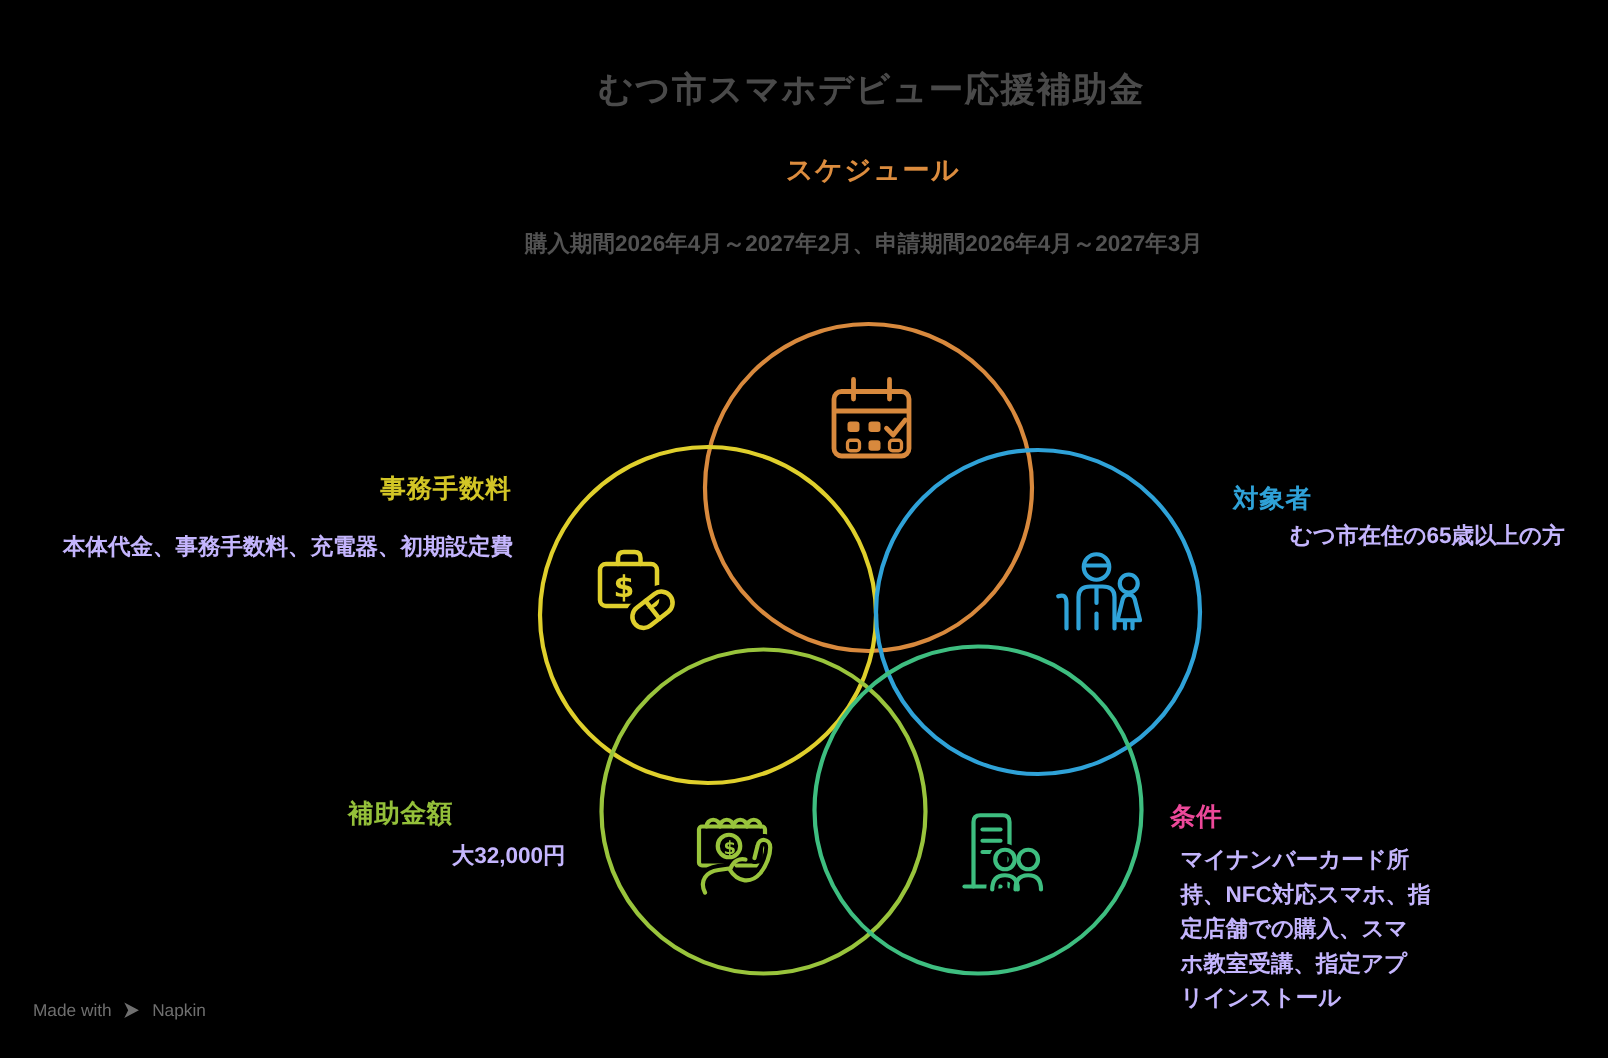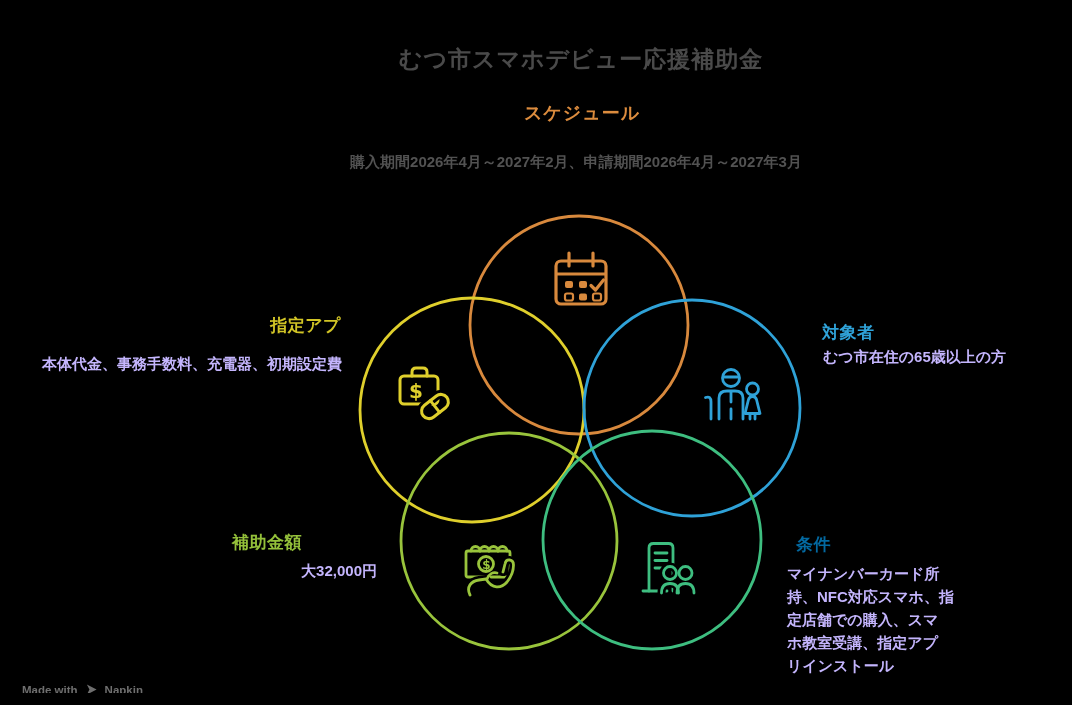--- a/index.html
+++ b/index.html
@@ -18,28 +18,28 @@
   }
   .sched-text{
     left:176px;top:153px;width:800px;text-align:center;white-space:nowrap;
     font-size:15px;font-weight:600;color:#525252;
   }
   .section-label{font-size:17px;font-weight:700;letter-spacing:.5px;white-space:nowrap;}
   .section-text{font-size:15px;font-weight:600;color:#c4b5fd;}
   .cost-label{left:41px;top:314px;width:300px;text-align:right;color:#D2C526;}
   .cost-text{left:20px;top:355px;width:322px;text-align:right;white-space:nowrap;}
   .aud-label{left:822px;top:297px;color:#2FA2D8;margin-top:24px;}
-  .aud-text{left:823px;top:348px;white-space:nowrap;}
+  .aud-text{left:860px;top:348px;white-space:nowrap;}
   .amt-label{left:157px;top:531px;width:220px;text-align:center;color:#94C03A;}
   .amt-text{left:157px;top:561px;width:220px;text-align:right;line-height:19.5px;}
-  .cond-label{left:796px;top:533px;color:#0369a1;}
+  .cond-label{left:780px;top:533px;color:#ec4899;}
   .cond-text{left:787px;top:562px;width:180px;text-align:left;line-height:23px;}
   .footer{
-    left:22px;top:683px;display:flex;align-items:center;gap:7px;
-    font-size:11.5px;font-weight:700;color:#6F6F6F;
+    left:22px;top:667px;display:flex;align-items:center;gap:7px;
+    font-size:11.5px;font-weight:400;color:#6F6F6F;
   }
   .venn{left:0;top:0;}
   svg text{font-family:"DejaVu Sans","Liberation Sans",sans-serif;}
 </style>
 </head>
 <body>
 
 <div class="stage">
 
   <div class="abs title">むつ市スマホデビュー応援補助金</div>
@@ -116,21 +116,21 @@
         <path d="M661.5,593 Q661.5,583.5 670,583.5 Q678.5,583.5 678.5,593"></path>
         <path d="M677,593 Q677,583.5 685.5,583.5 Q694,583.5 694,593"></path>
       </g>
       <circle cx="670" cy="573" r="6.5"></circle>
       <circle cx="685.5" cy="573" r="6.5"></circle>
       <path d="M661.5,593 Q661.5,583.5 670,583.5 Q678.5,583.5 678.5,593"></path>
       <path d="M677,593 Q677,583.5 685.5,583.5 Q694,583.5 694,593"></path>
     </g>
   </svg>
 
-  <div class="abs section-label cost-label">指定アプ</div>
+  <div class="abs section-label cost-label">事務手数料</div>
   <div class="abs section-text cost-text">本体代金、事務手数料、充電器、初期設定費</div>
 
   <div class="abs section-label aud-label">対象者</div>
   <div class="abs section-text aud-text">むつ市在住の65歳以上の方</div>
 
   <div class="abs section-label amt-label">補助金額</div>
   <div class="abs section-text amt-text">
     <div>大32,000円</div>
   </div>
 

